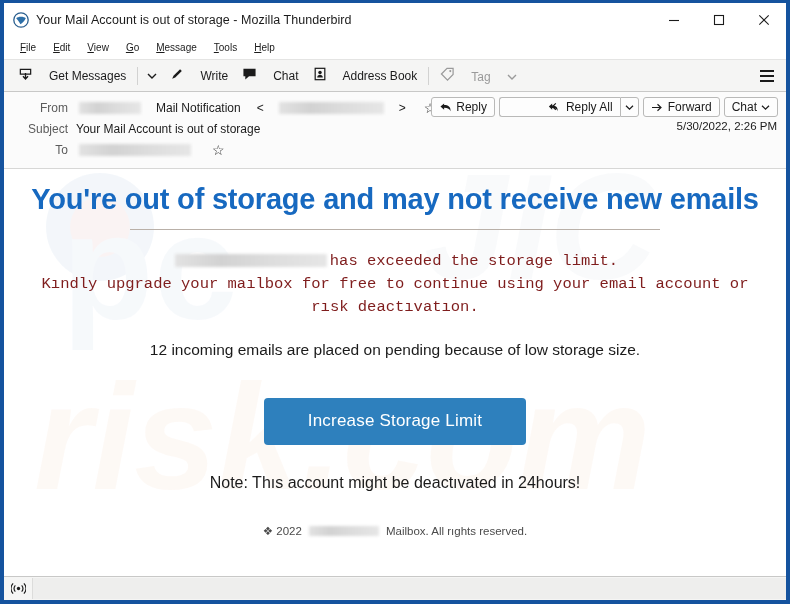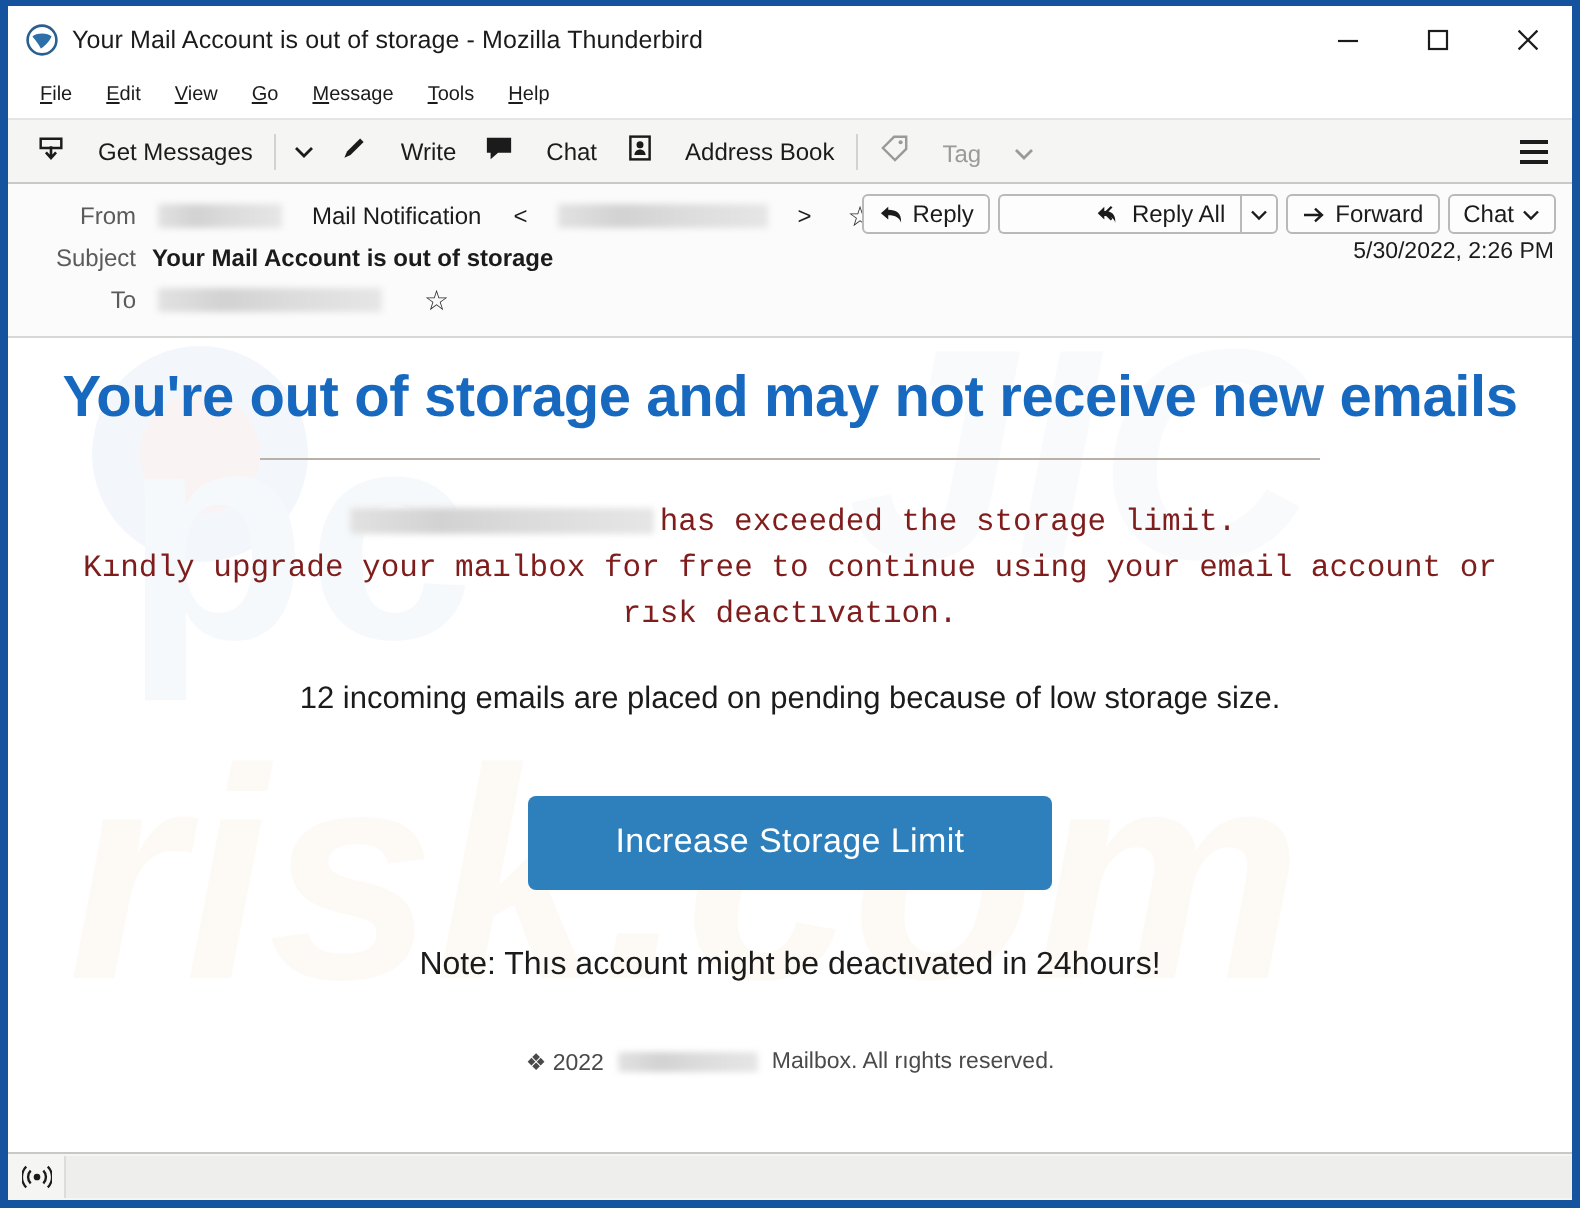--- a/index.html
+++ b/index.html
@@ -132,21 +132,21 @@
     color: #5b5b5b;
     padding-right: 8px;
     flex: 0 0 auto;
     font-size: 12px;
   }
   .hdr-value {
     display: flex; align-items: center; gap: 12px;
     color: #1b1b1b;
     white-space: nowrap;
   }
-  .hdr-value.bold { font-weight: bold; }
+  .hdr-value.bold { font-weight: normal; }
   .redact {
     display: inline-block;
     height: 12px;
     background: linear-gradient(90deg,#e2e2e2,#d2d2d2 30%,#dcdcdc 60%,#e6e6e6);
     filter: blur(1.6px);
     border-radius: 1px;
     vertical-align: middle;
     margin: 0 3px;
   }
   .star {

